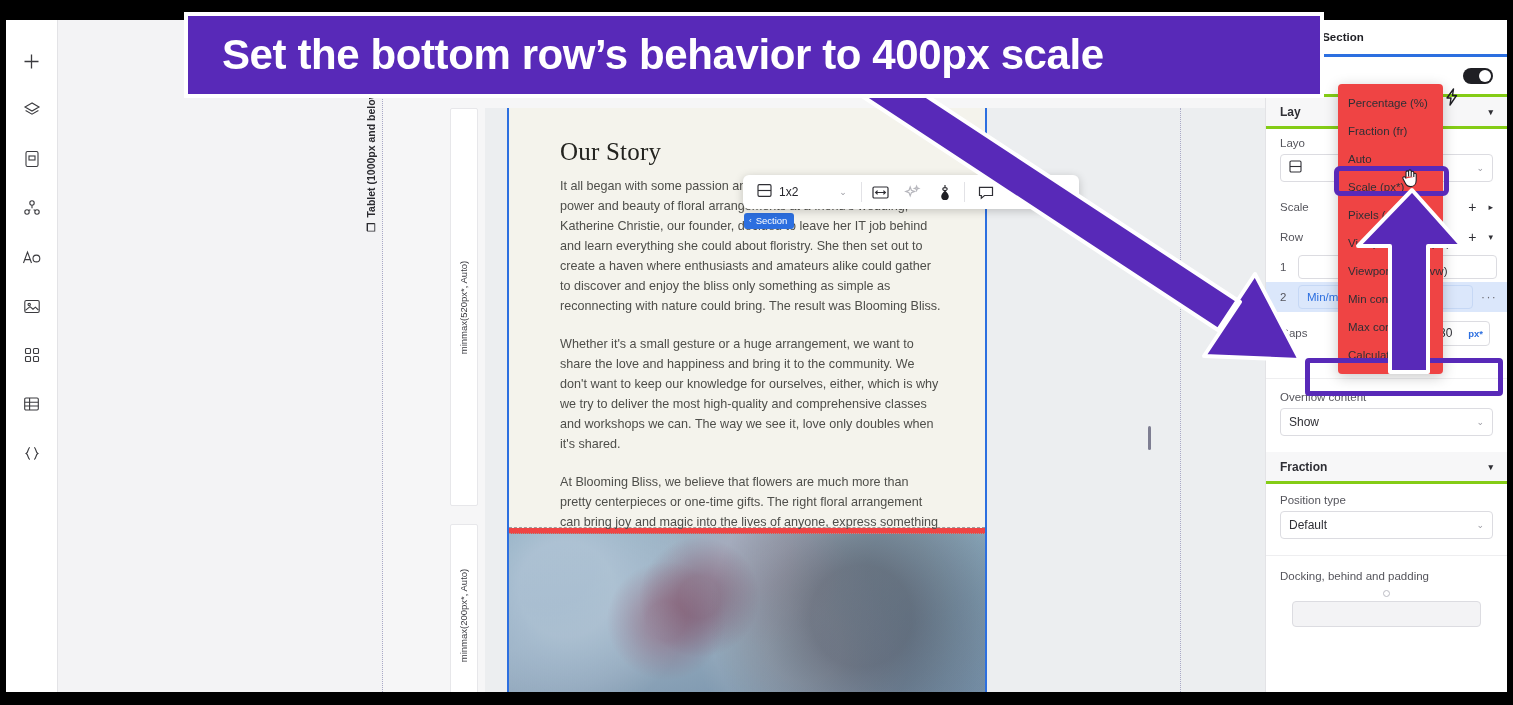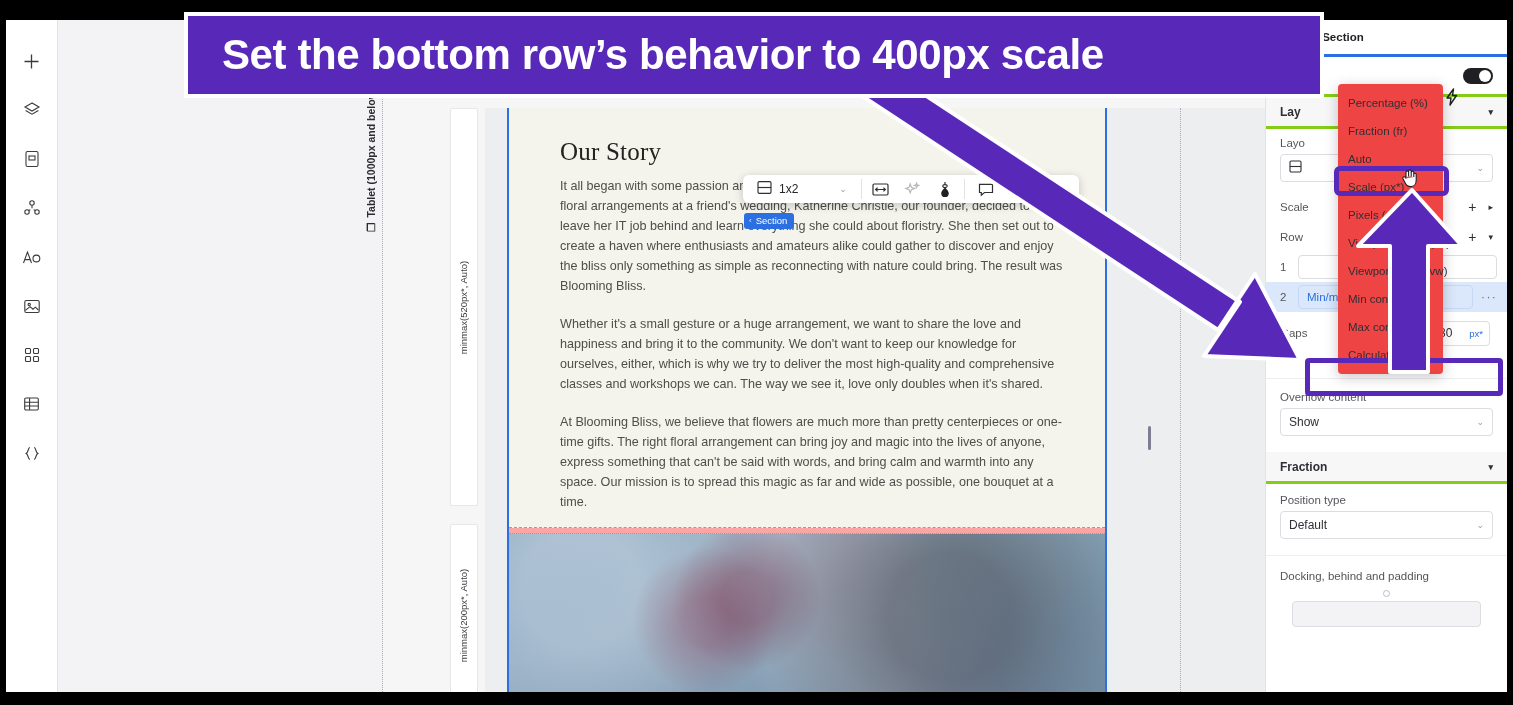--- a/index.html
+++ b/index.html
@@ -94,22 +94,22 @@
   .row-label.r2 { top: 416px; height: 182px; }
 
   
   .canvas {
     position: absolute;
     left: 427px; top: 88px; right: 0; bottom: 0;
     background: #eceef0;
   }
   .page-frame {
     position: absolute;
-    left: 22px; top: 0; width: 600px; bottom: 0;
-    background: #fca5a5;
+    left: 22px; top: 0; width: 480px; bottom: 0;
+    background: #ef4444;
     border: 2px solid #2c6fe0;
     border-top: none; border-bottom: none;
   }
   .section-text {
     position: absolute;
     left: 0; top: 0; right: 0; height: 420px;
     background: #f4f3ec;
     border-bottom: 1px dashed #9d9d9d;
     padding: 30px 42px 0 51px;
   }
@@ -162,21 +162,21 @@
     left: 663px; top: 318px;
     width: 3px; height: 24px;
     border-radius: 2px;
     background: #7e7e92;
   }
 
   
   .elem-toolbar {
     position: absolute;
     left: 737px; top: 155px;
-    height: 28px;
+    height: 34px;
     background: #ffffff;
     border-radius: 6px;
     box-shadow: 0 2px 10px rgba(0,0,0,.20);
     display: flex; align-items: center;
     font-size: 12px; color: #26262b;
     z-index: 30;
   }
   .tb-group { display: flex; align-items: center; height: 100%; padding: 0 8px; }
   .tb-divider { width: 1px; height: 20px; background: #e2e2e6; }
   .tb-item {
@@ -287,21 +287,21 @@
     padding: 0 12px 0 14px; height: 34px; margin-top: 4px;
     font-size: 11.5px; color: #55555c; gap: 8px;
   }
   .gap-input {
     width: 58px; height: 25px;
     border: 1px solid #dcdce1; border-radius: 4px;
     display: flex; align-items: center; justify-content: space-between;
     padding: 0 6px; background: #fff;
     font-size: 12px; color: #2f2f35;
   }
-  .gap-unit { font-size: 9.5px; color: #2c6fe0; font-weight: normal; }
+  .gap-unit { font-size: 9.5px; color: #2c6fe0; font-weight: bold; }
   .gaps-icons {
     display: flex; height: 16px;
     padding-left: 100px; gap: 46px;
     font-size: 11px; color: #55555c;
   }
   .hr-line { height: 1px; background: #eeeef0; margin: 8px 0 0 0; }
 
   
   .unit-menu {
     position: absolute;

